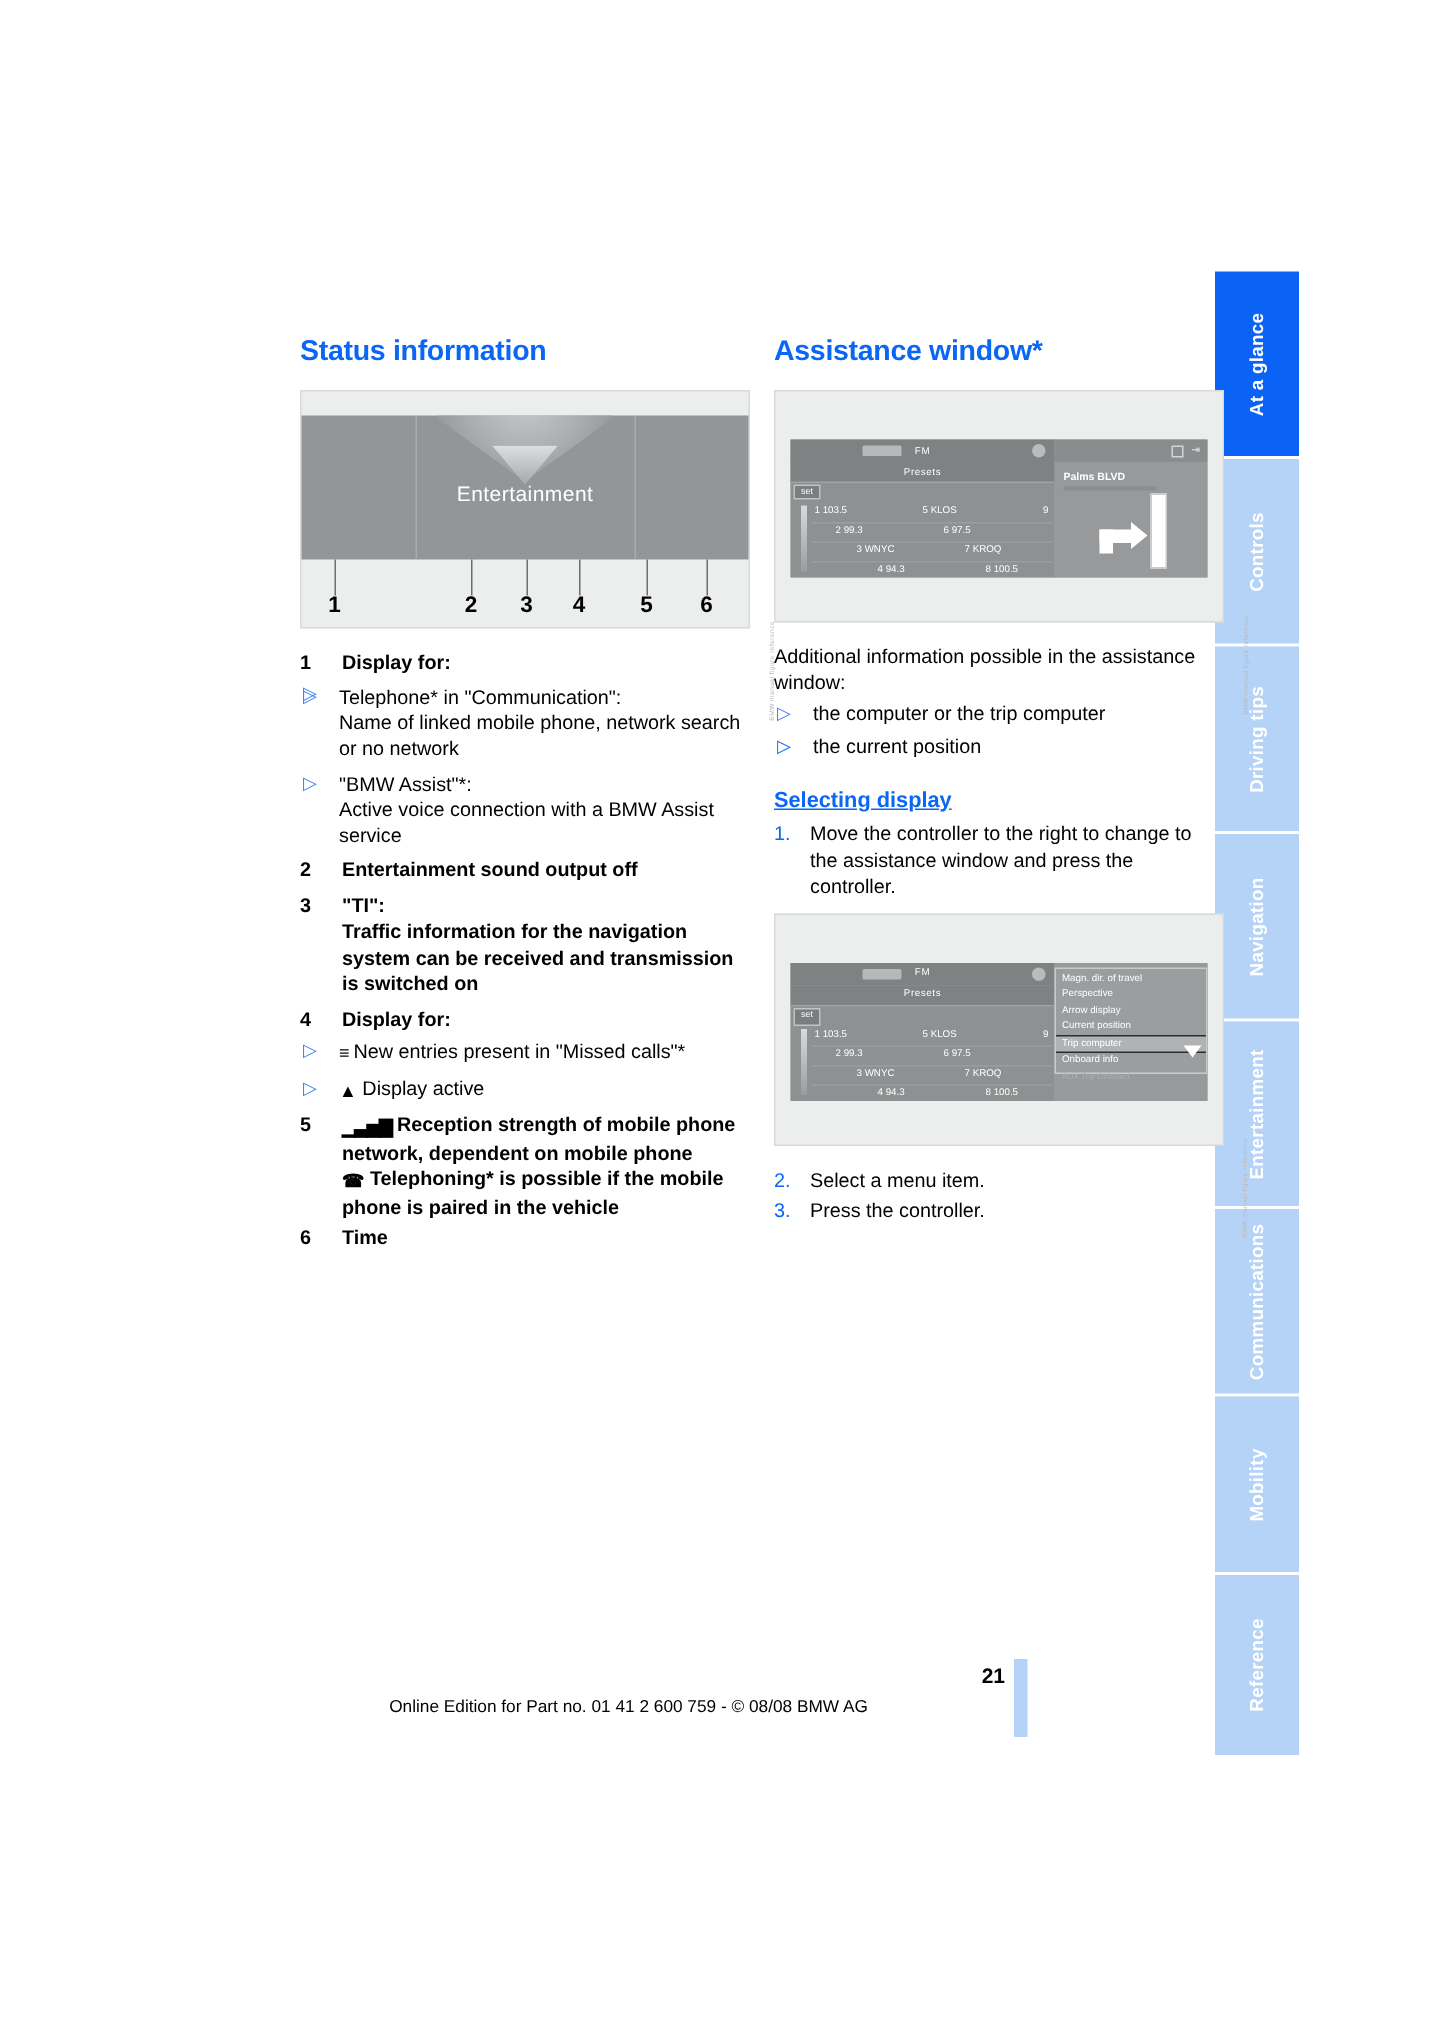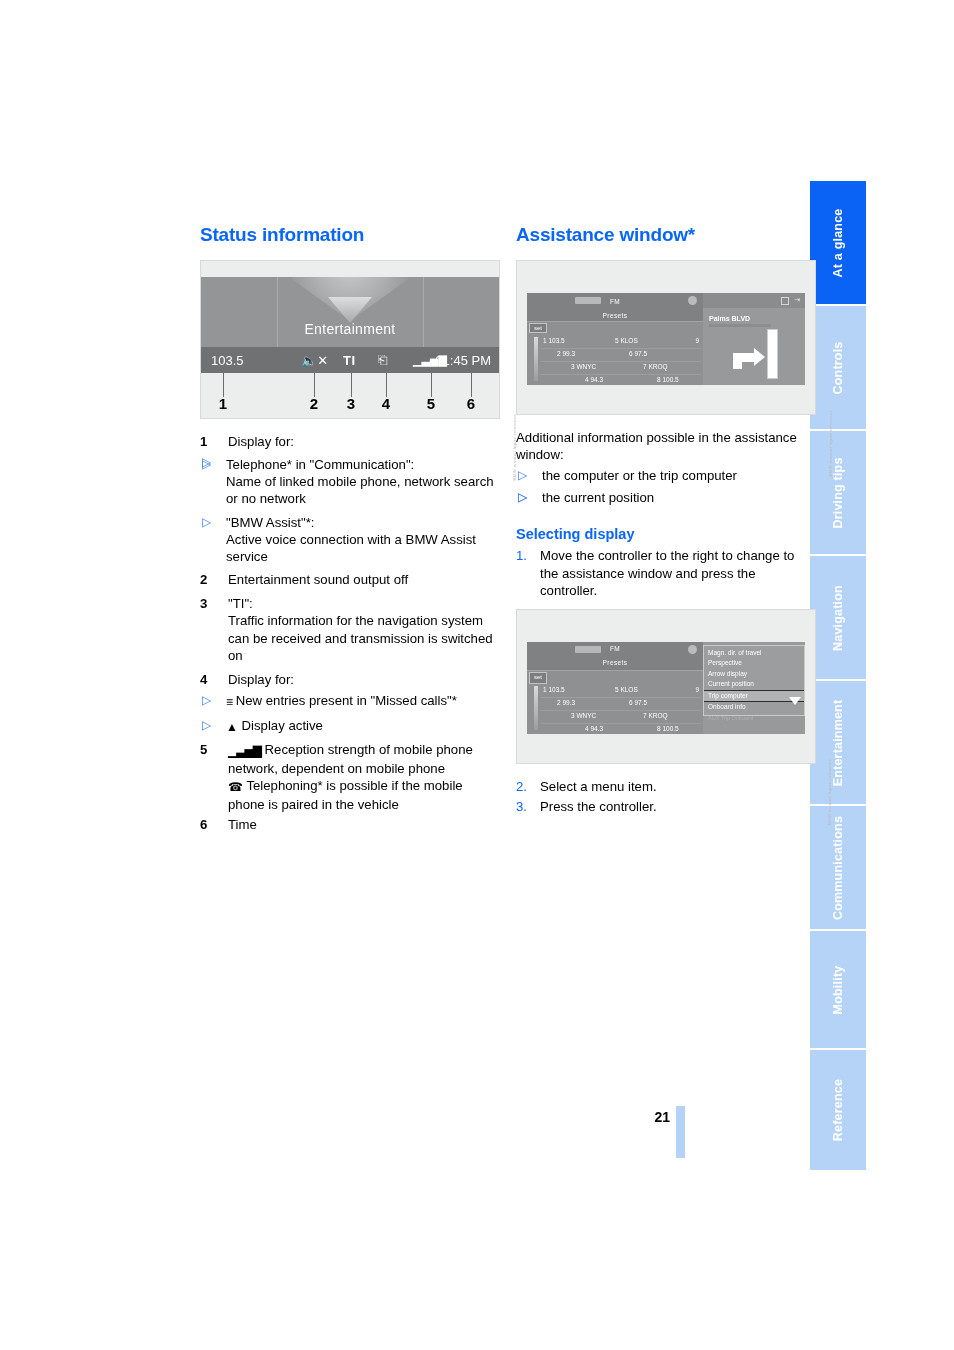--- a/index.html
+++ b/index.html
@@ -64,20 +64,21 @@
     font-size: 19px;
     font-weight: bold;
     color: #0a66f5;
     letter-spacing: -0.2px;
   }
   h2.sub-title {
     margin: 18px 0 4px 0;
     font-size: 14.5px;
     font-weight: bold;
     color: #0a66f5;
+    text-decoration: underline;
   }
 
   
   .figure {
     position: relative;
     width: 300px;
     background: #eceded;
     border: 1px solid #d8d9da;
     box-sizing: border-box;
     margin-bottom: 14px;
@@ -358,21 +359,21 @@
     padding-left: 28px;
     margin-bottom: 3px;
   }
   .item > .marker {
     position: absolute;
     left: 0; top: 0;
     width: 20px;
     font-weight: bold;
     text-align: left;
   }
-  .item-body { display: block; }
+  .item-body { display: block; font-weight: bold; }
   .sub {
     position: relative;
     padding-left: 26px;
     margin: 4px 0 6px 0;
   }
   .sub > .tri {
     position: absolute;
     left: 2px; top: 1px;
     color: #3b82f6;
     font-size: 12px;
@@ -472,28 +473,20 @@
 
     <h1 class="sec-title">Status information</h1>
 
     <div class="figure f1">
       <div class="f1-screen">
         <div class="f1-vline" style="left:76px"></div>
         <div class="f1-vline" style="left:222px"></div>
         <div class="f1-badge"></div>
         <div class="f1-badge2"></div>
         <div class="f1-mode">Entertainment</div>
-        <div class="f1-statusbar">
-          <span class="sb-freq">103.5</span>
-          <span class="sb-mute">🔈✕</span>
-          <span class="sb-ti">TI</span>
-          <span class="sb-msg">⎗</span>
-          <span class="sb-sig">▁▃▅▇</span>
-          <span class="sb-time">01:45 PM</span>
-        </div>
       </div>
       <div class="f1-callouts">
         <div class="f1-tick" style="left:22px"></div>
         <div class="f1-num" style="left:22px">1</div>
         <div class="f1-tick" style="left:113px"></div>
         <div class="f1-num" style="left:113px">2</div>
         <div class="f1-tick" style="left:150px"></div>
         <div class="f1-num" style="left:150px">3</div>
         <div class="f1-tick" style="left:185px"></div>
         <div class="f1-num" style="left:185px">4</div>
@@ -717,14 +710,15 @@
           <span class="n">3.</span>
           <span>Press the controller.</span>
         </div>
       </div>
 
     </div>
   </div>
 
   <div class="page-num">21</div>
   <div class="footer-mark"></div>
+  <div class="footer-line">Online Edition for Part no. 01 41 2 600 759 - © 08/08 BMW AG</div>
 
 </div>
 
 </body></html>

